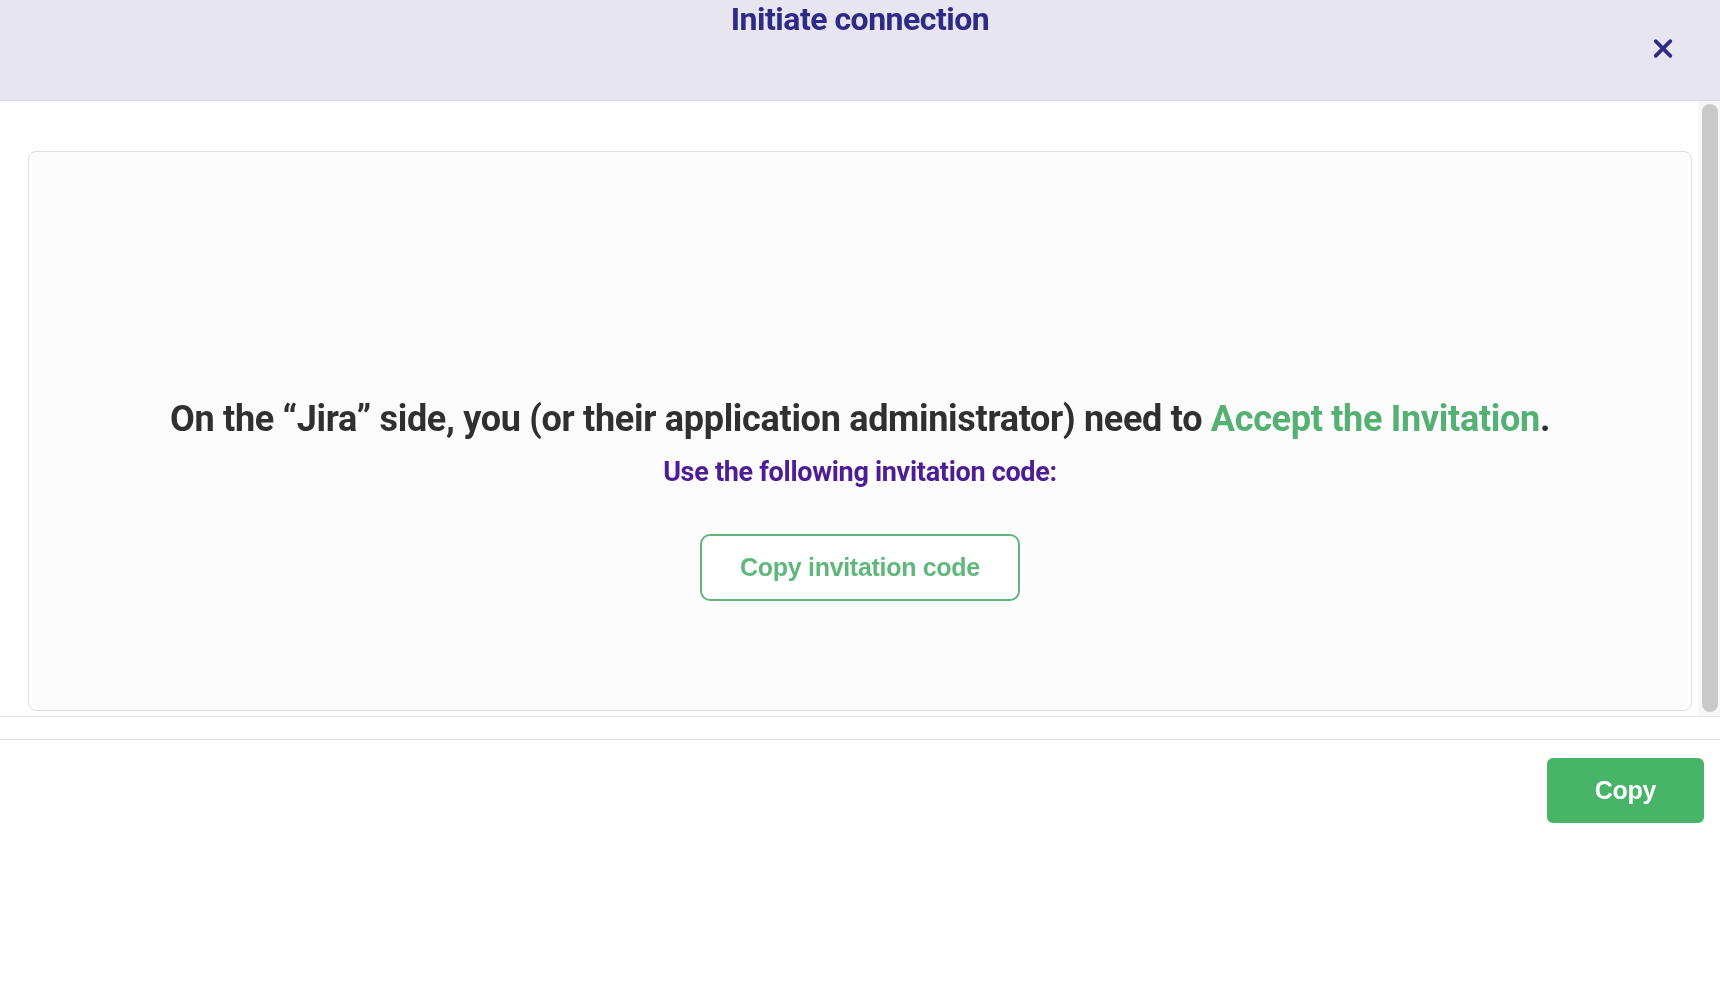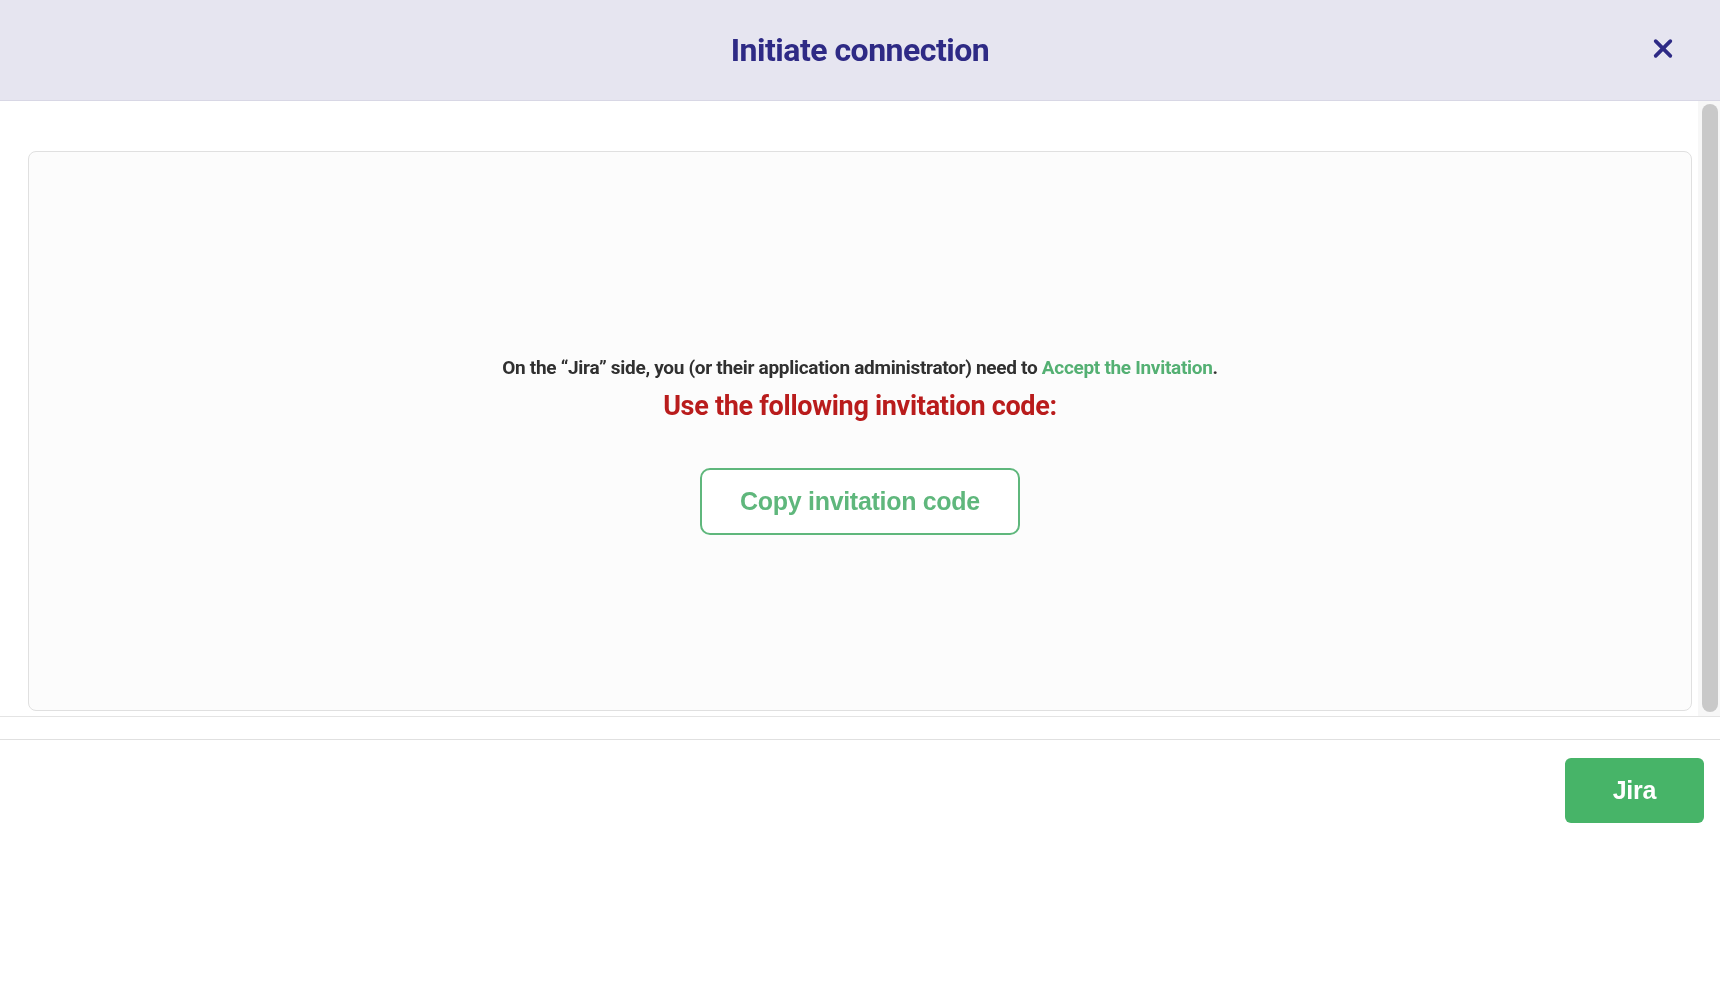--- a/index.html
+++ b/index.html
@@ -14,21 +14,21 @@
       width: 1720px;
       height: 996px;
       overflow: hidden;
       position: relative;
     }
     
     .modal-header {
       background: #e6e5f0;
       height: 101px;
       display: flex;
-      align-items: center;
+      align-items: flex-start;
       justify-content: center;
       position: relative;
       border-bottom: 1px solid #d8d7e5;
     }
     
     .modal-title {
       color: #2e2a85;
       font-size: 32px;
       font-weight: 700;
       letter-spacing: -0.5px;
@@ -63,36 +63,37 @@
     .content-card {
       border: 1px solid #e0e0e0;
       border-radius: 8px;
       background: #fcfcfc;
       height: 560px;
       padding: 200px 60px 60px 60px;
       text-align: center;
     }
     
     .instruction-text {
-      font-size: 19px;
+      font-size: 36px;
       font-weight: 700;
       color: #303030;
       line-height: 1.7;
       letter-spacing: -0.3px;
+      margin-top: 37px;
     }
     
     .instruction-text .link {
       color: #54b073;
       cursor: pointer;
     }
     
     .secondary-instruction {
       font-size: 27px;
       font-weight: 700;
-      color: #b91c1c;
+      color: #4c1d95;
       margin-top: 6px;
       letter-spacing: -0.3px;
     }
     
     .copy-button {
       margin-top: 46px;
       background: #ffffff;
       border: 2px solid #5fb77c;
       color: #5fb77c;
       font-size: 25px;
@@ -172,14 +173,14 @@
     <button class="copy-button">Copy invitation code</button>
   </div>
 </div>
 
 <div class="scrollbar-track"></div>
 <div class="scrollbar-thumb"></div>
 
 <div class="modal-divider"></div>
 
 <div class="modal-footer">
-  <button class="done-button">Jira</button>
+  <button class="done-button">Copy</button>
 </div>
 
 </body></html>

